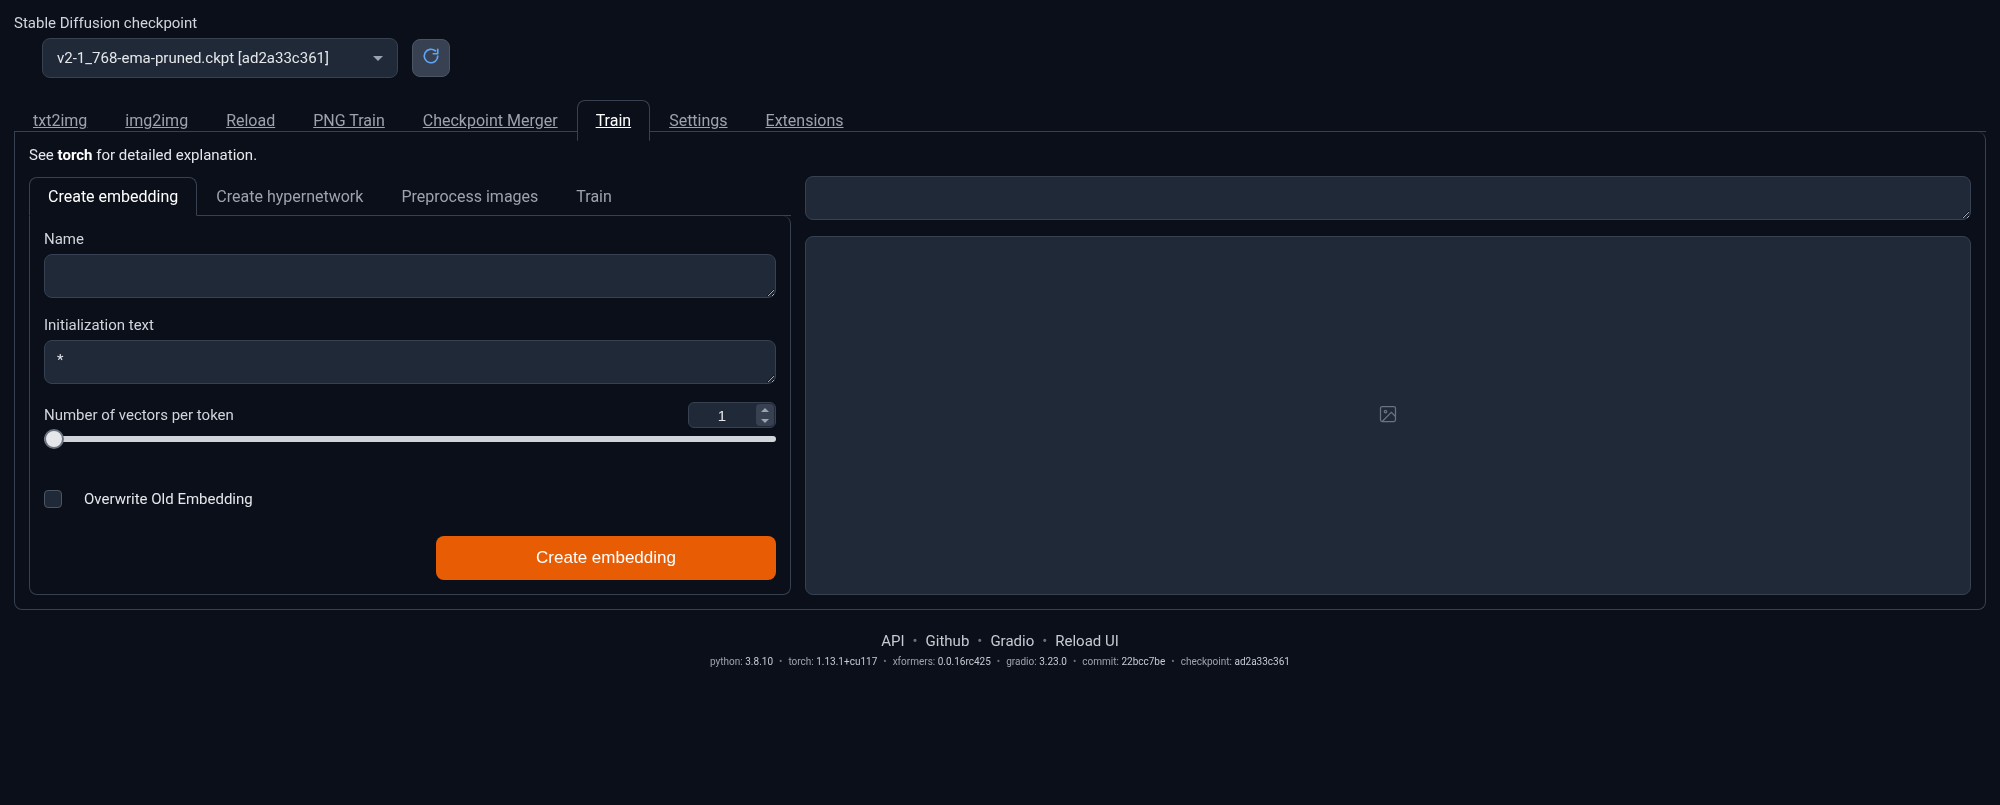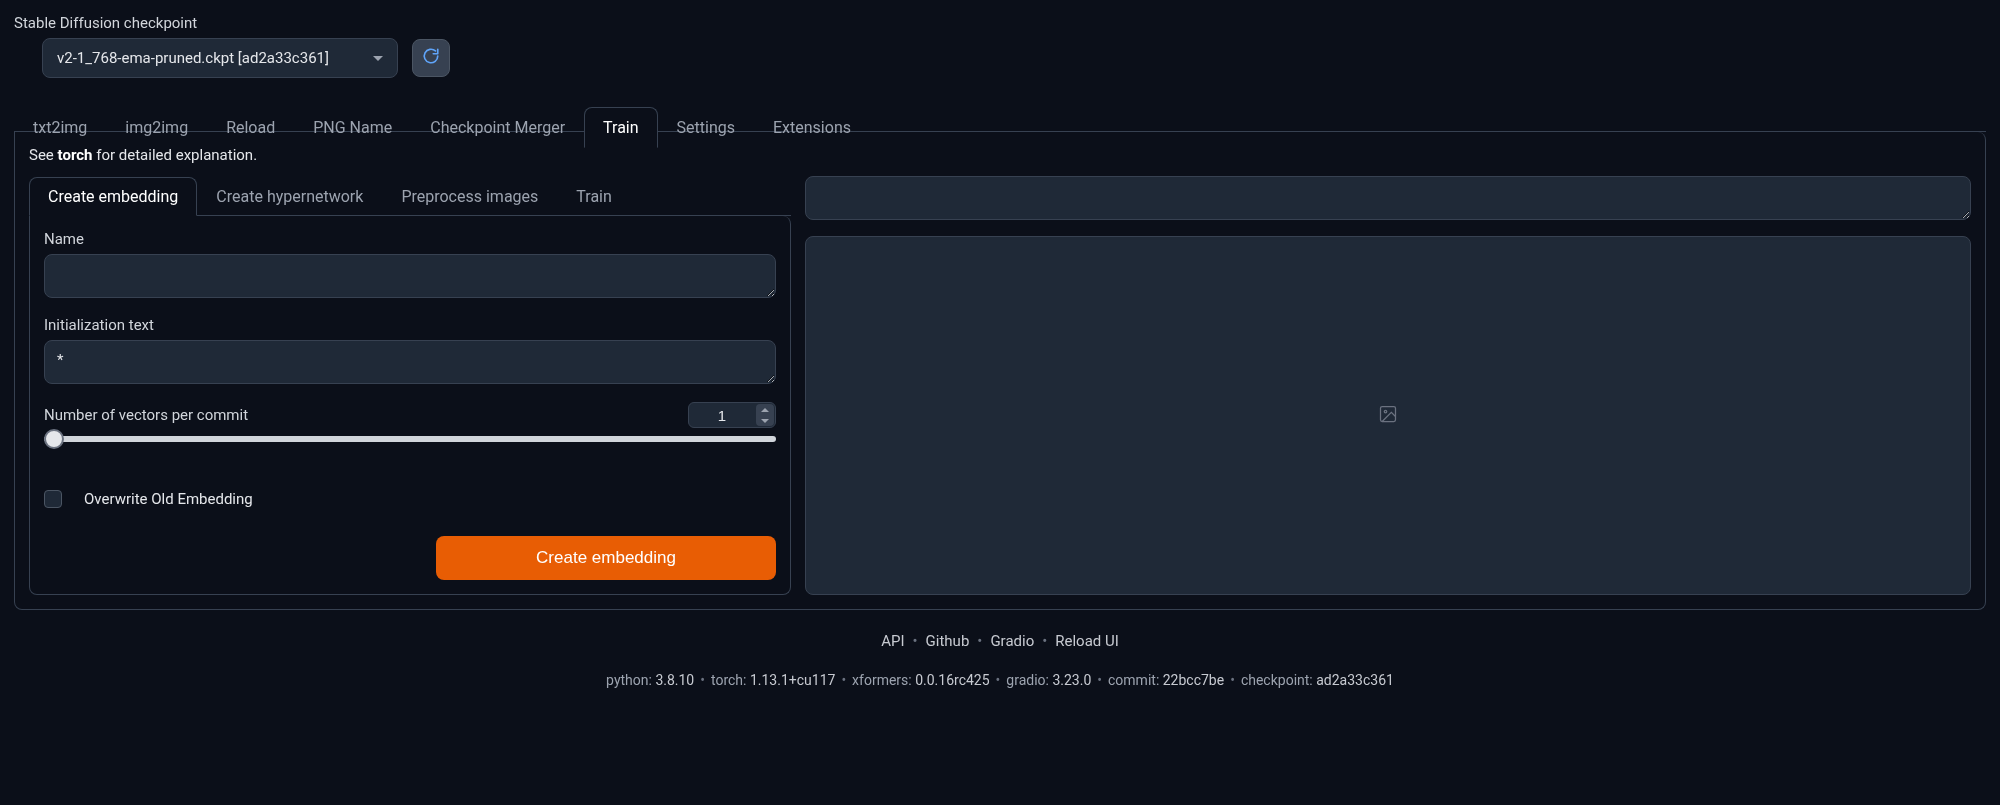--- a/index.html
+++ b/index.html
@@ -44,21 +44,22 @@
 .main-tab {
   padding: 10px 18px;
   color: #9ca3af;
   cursor: pointer;
   font-size: 16px;
   border: 1px solid transparent;
   border-bottom: none;
   border-top-left-radius: 8px;
   border-top-right-radius: 8px;
   position: relative;
-  top: 17px;
+  top: 10px;
+  text-decoration: underline;
 }
 .main-tab.active {
   color: #fff;
   border-color: #374151;
   background: #0b0f19;
   border-bottom: 1px solid #0b0f19;
 }
 .tab-panel {
   border: 1px solid #374151;
   border-top: none;
@@ -187,21 +188,21 @@
   flex: 1;
   min-height: 270px;
   display: flex;
   justify-content: center;
   align-items: center;
 }
 .image-placeholder svg { width: 20px; height: 20px; stroke: #6b7280; fill: none; }
 .footer { text-align: center; margin-top: 22px; color: #9ca3af; font-size: 15px; }
 .footer-links span.sep { margin: 0 8px; color: #6b7280; }
 .footer-links a { color: #c7cad1; text-decoration: none; cursor: pointer; }
-.footer-meta { margin-top: 22px; font-size: 14px; color: #9ca3af; }
+.footer-meta { margin-top: 6px; font-size: 10px; color: #9ca3af; }
 .footer-meta .lbl { color: #9ca3af; }
 .footer-meta .val { color: #c7cad1; }
 .footer-meta .sep { margin: 0 6px; color: #6b7280; }
 </style>
 </head>
 <body>
 
 <div class="checkpoint-label">Stable Diffusion checkpoint</div>
 <div class="checkpoint-row">
   <div class="dropdown">
@@ -215,21 +216,21 @@
           <polyline points="21 3 21 9 15 9"></polyline>
       </svg>
     </span>
   </div>
 </div>
 
 <div class="main-tabs" id="main-tabs">
     <div class="main-tab">txt2img</div>
     <div class="main-tab">img2img</div>
     <div class="main-tab">Reload</div>
-    <div class="main-tab">PNG Name</div>
+    <div class="main-tab">PNG Train</div>
     <div class="main-tab">Checkpoint Merger</div>
     <div class="main-tab active">Train</div>
     <div class="main-tab">Settings</div>
     <div class="main-tab">Extensions</div>
   </div>
 
 <div class="tab-panel">
   <div class="info-line">
     <span>See </span><span class="wiki">torch</span><span> for detailed explanation.</span>
   </div>
@@ -243,21 +244,21 @@
           <div class="sub-tab">Train</div>
         </div>
       <div class="sub-panel">
         <div class="field-label">Name</div>
         <textarea class="textarea" style=""></textarea>
 
         <div class="field-label">Initialization text</div>
         <textarea class="textarea" style="">*</textarea>
 
         <div class="slider-row">
-          <div class="field-label" style="margin-bottom:0">Number of vectors per commit</div>
+          <div class="field-label" style="margin-bottom:0">Number of vectors per token</div>
           <div class="num-wrap">
             <input class="num-input" value="1" style="">
             <div class="spinner">
                 <div class="up"></div>
                 <div class="dn"></div>
               </div>
           </div>
         </div>
         <div class="slider-track">
           <div class="slider-thumb"></div>

